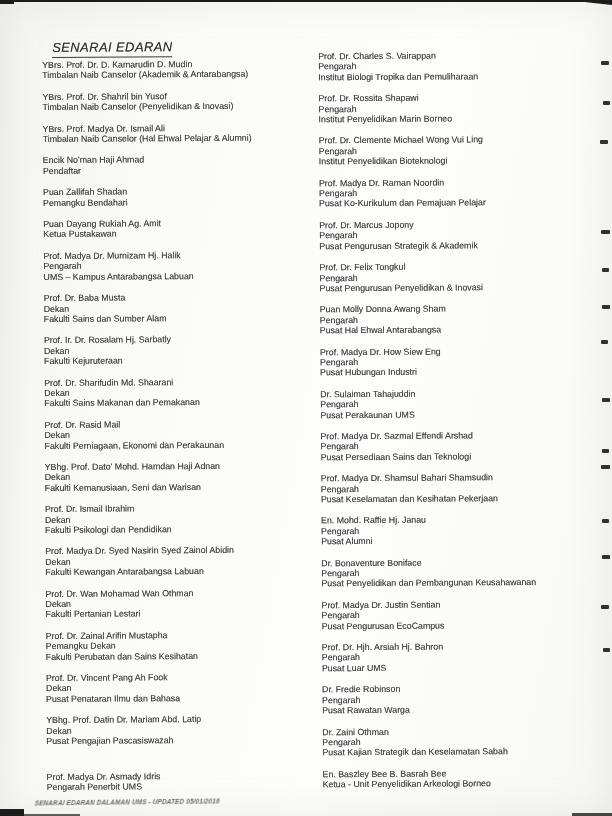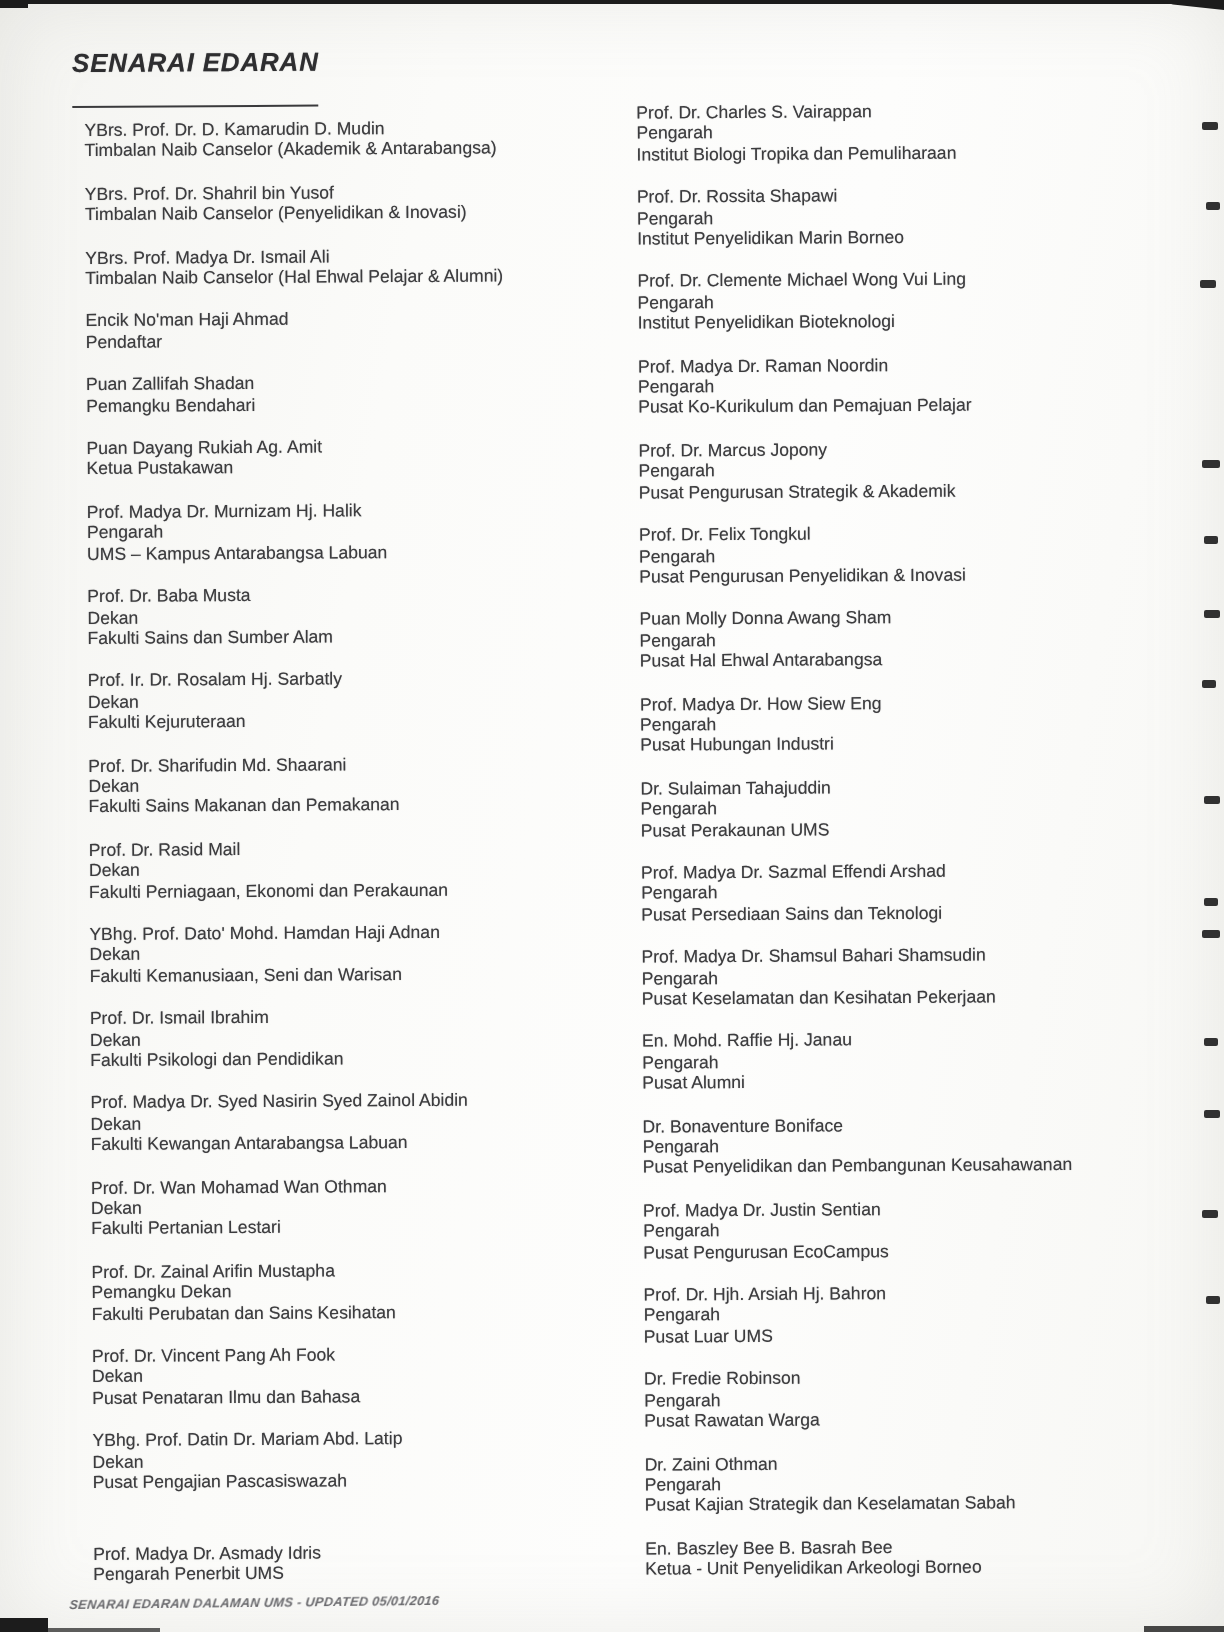--- a/index.html
+++ b/index.html
@@ -14,28 +14,28 @@
     background: linear-gradient(100deg, #f4f4f1 0%, #fbfbf9 30%, #fdfdfc 60%, #f7f7f4 100%);
     box-shadow: inset 0 0 40px rgba(160,160,150,0.18);
   }
   .content {
     position: absolute; left: 0; top: 0; width: 612px; height: 816px;
     transform: rotate(-0.35deg);
     transform-origin: 40px 30px;
   }
   .title {
     position: absolute; left: 36px; top: 24px;
-    margin: 0;
+    margin: 16px;
     font-size: 13px;
-    font-weight: bold;
+    font-weight: normal;
     font-style: italic;
     letter-spacing: 0.4px;
     color: #2e2e30;
     border-bottom: 1.6px solid #3a3a3c;
-    padding-bottom: 14px;
+    padding-bottom: 2px;
     display: inline-block;
     text-shadow: 0 0 0.5px rgba(40,40,45,0.55);
   }
   .col { position: absolute; }
   .col-left  { left: 42px;  top: 60px; width: 272px; }
   .col-right { left: 318px; top: 53px; width: 292px; }
   .entry { margin-bottom: 11px; }
   .col-left .entry:last-child { margin-top: 25px; }
   .line {
     font-size: 8.8px;

